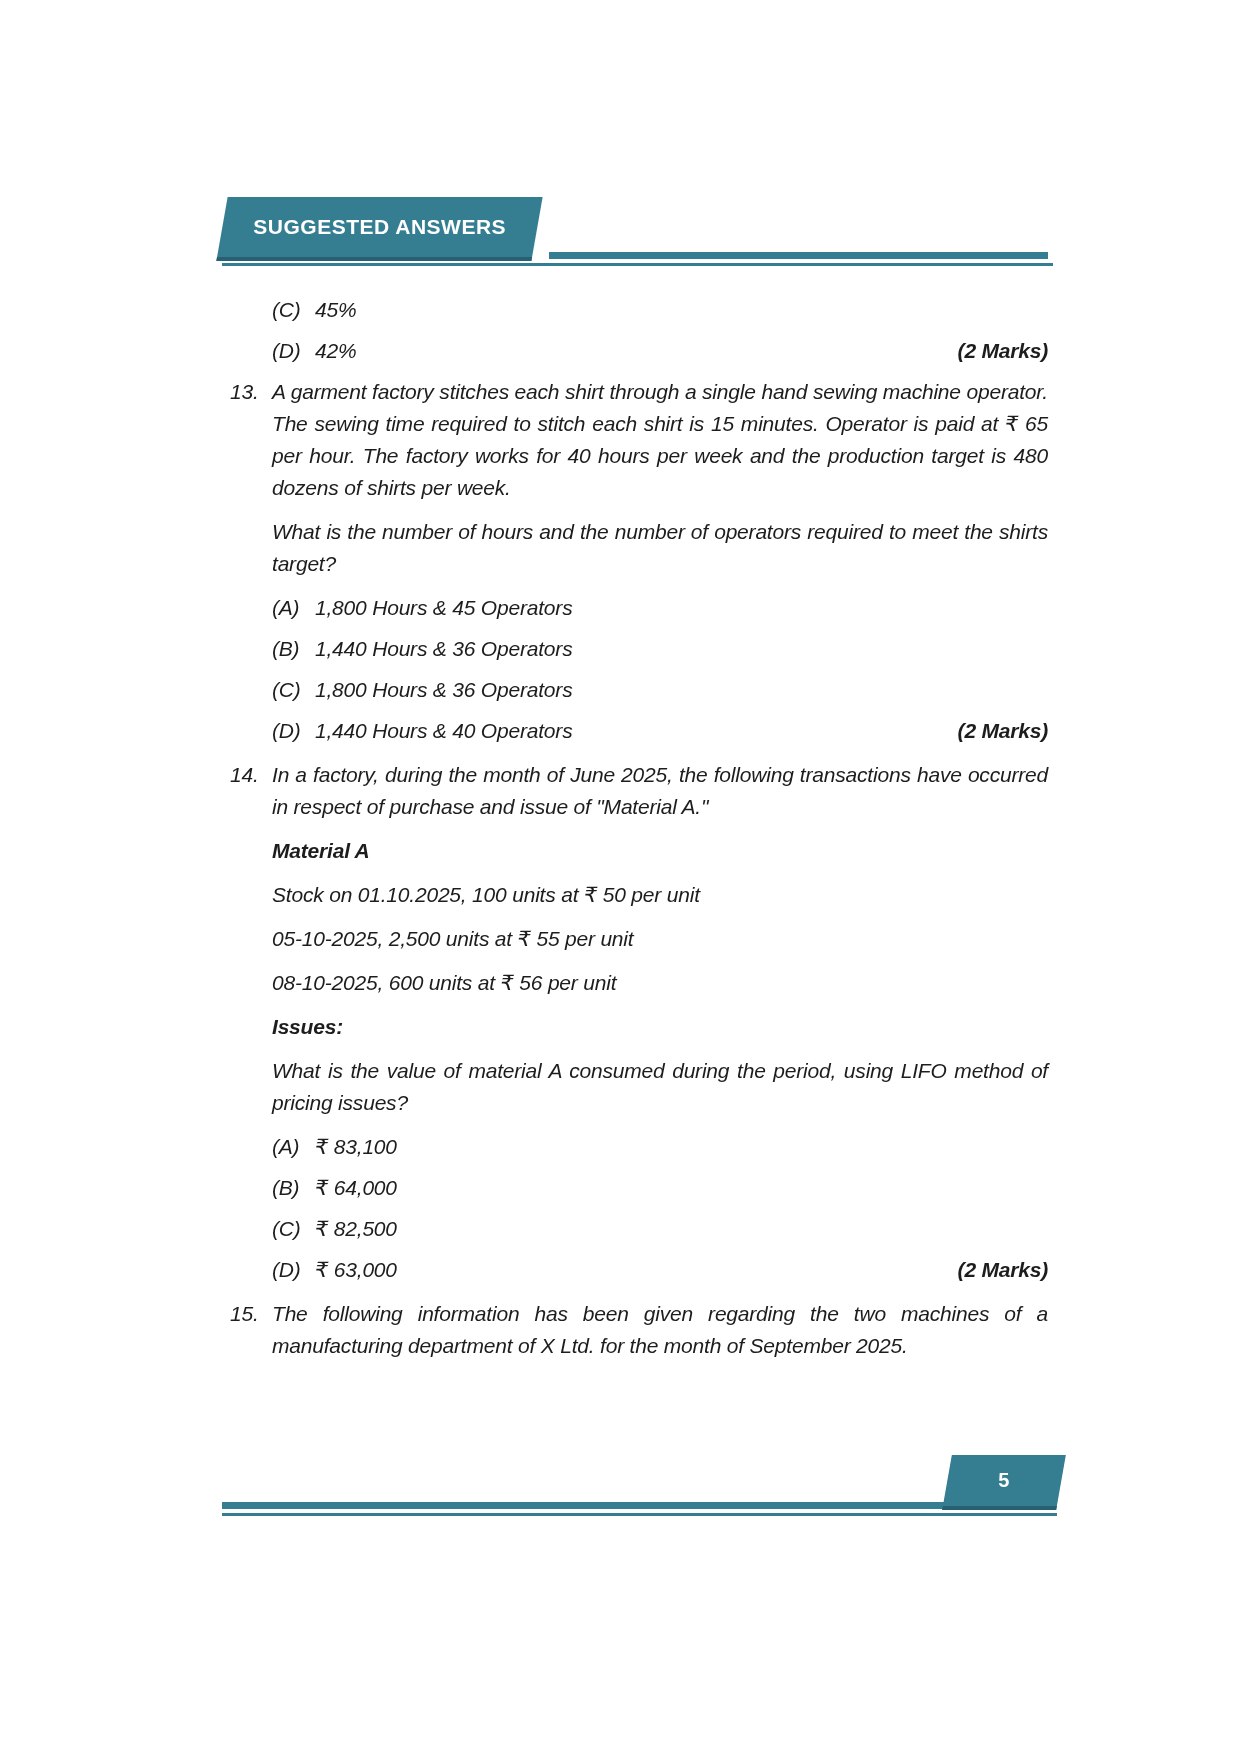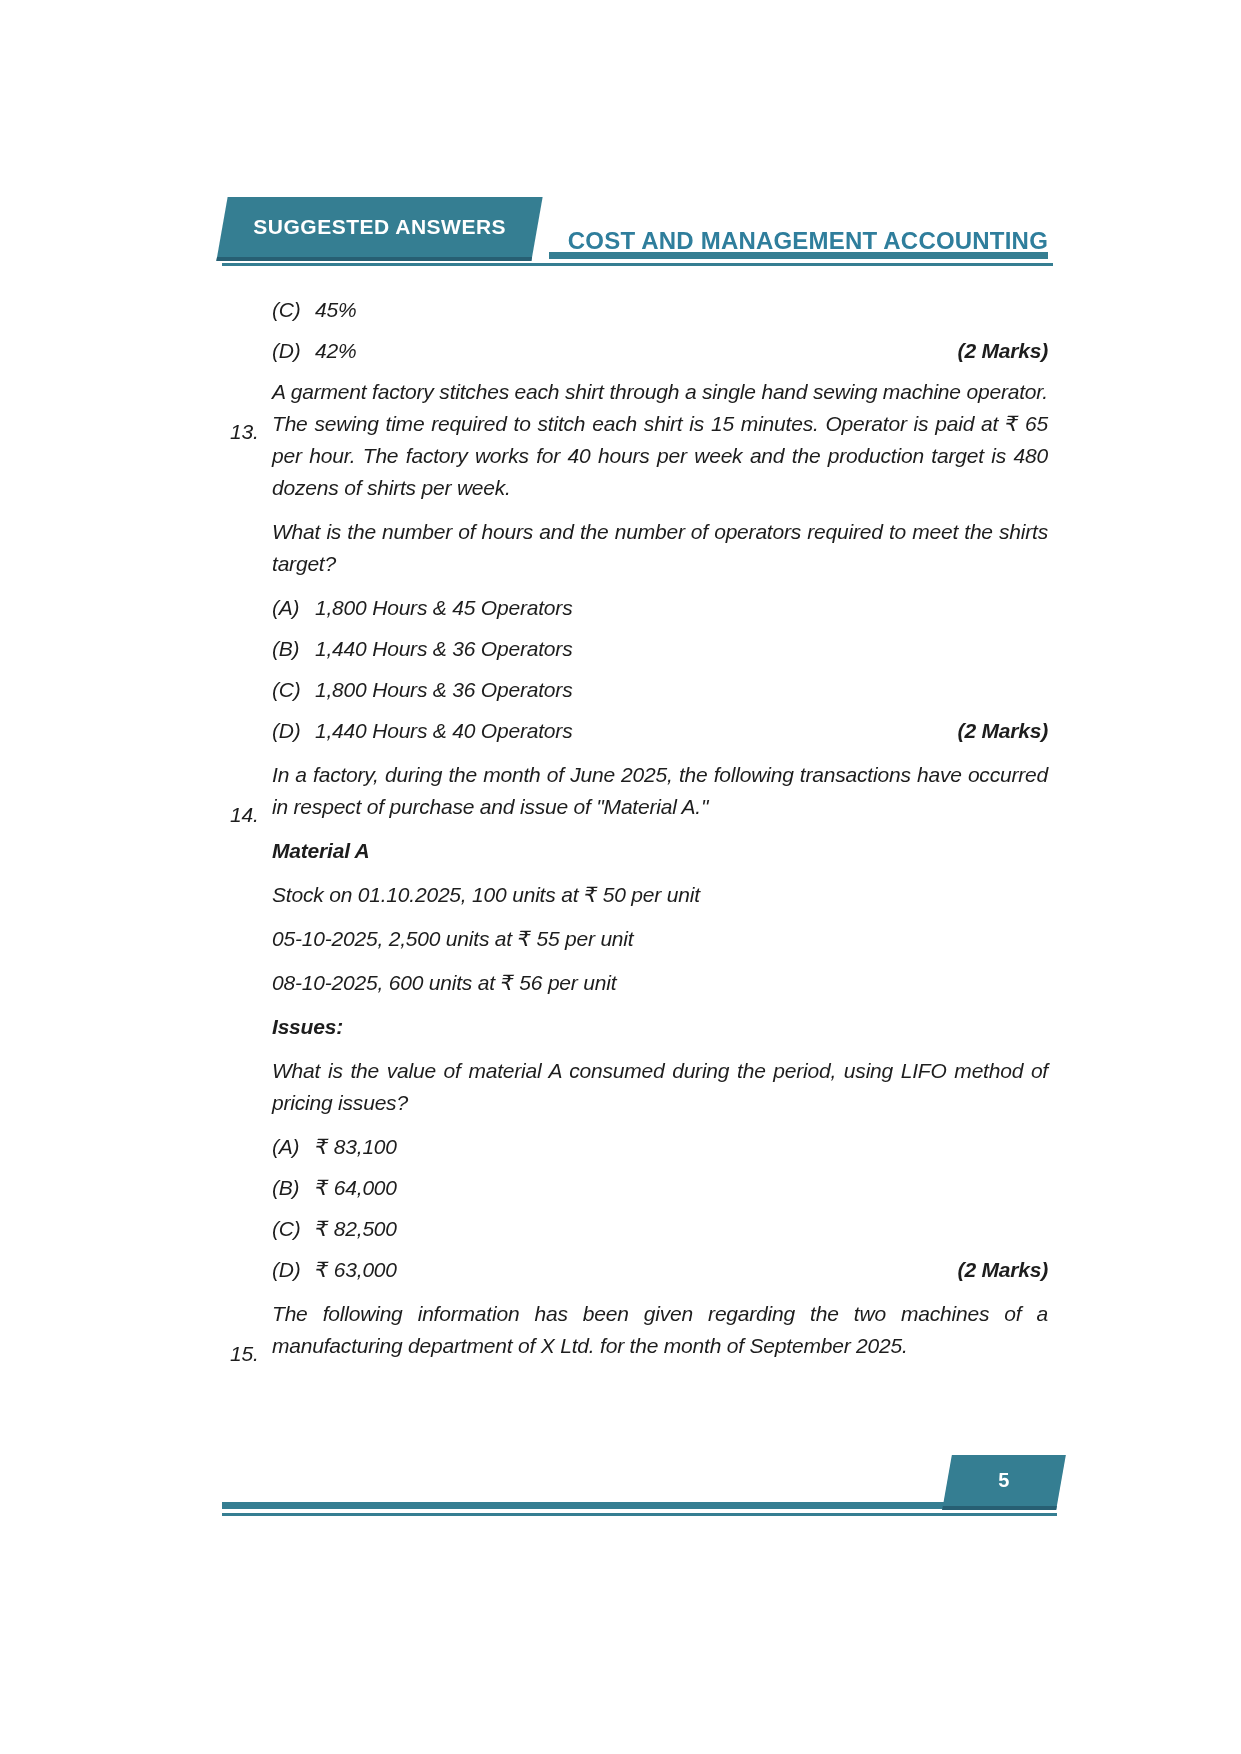--- a/index.html
+++ b/index.html
@@ -32,21 +32,21 @@
     white-space:nowrap;line-height:26px;
   }
   .hdr-rule-thick{position:absolute;left:549px;top:252px;width:499px;height:7px;background:var(--teal,#357e92);}
   .hdr-rule-thin{position:absolute;left:222px;top:263px;width:831px;height:3px;background:var(--teal,#357e92);}
   
   .content{
     position:absolute;left:222px;top:294px;width:826px;
     font-style:italic;font-size:21px;line-height:32px;letter-spacing:-0.2px;
   }
   .q{display:flex;}
-  .qnum{flex:0 0 50px;width:50px;padding-left:8px;box-sizing:border-box;margin-top:40px;}
+  .qnum{flex:0 0 50px;width:50px;padding-left:8px;box-sizing:border-box;}
   .qbody{flex:1;min-width:0;}
   .para{text-align:justify;margin:0 0 12px 0;}
   .subhead{font-weight:bold;margin:0 0 12px 0;}
   .dline{margin:0 0 12px 0;}
   .opts{margin:0 0 12px 0;}
   .opt{display:flex;margin:0 0 9px 0;}
   .content > .opt{padding-left:50px;}
   .olab{flex:0 0 43px;width:43px;}
   .oval{white-space:nowrap;}
   .marks{margin-left:auto;font-weight:bold;white-space:nowrap;}
@@ -63,21 +63,20 @@
   .page-tab span{transform:skewX(10deg);color:#ffffff;font-weight:bold;font-size:20px;}
 </style>
 </head>
 <body>
 
 <div class="page" style="--teal: #357e92; --teal-dark: #275f73; --title-teal: #2f7e9c; --text: #1d1d1d;">
 
   <div class="hdr-badge">
     <span>SUGGESTED ANSWERS</span>
   </div>
-  <div class="hdr-title">COST AND MANAGEMENT ACCOUNTING</div>
   <div class="hdr-rule-thick"></div>
   <div class="hdr-rule-thin"></div>
 
   <div class="content">
       <div class="opt">
         <span class="olab">(C)</span>
         <span class="oval">45%</span>
       </div>
       <div class="opt">
         <span class="olab">(D)</span>

